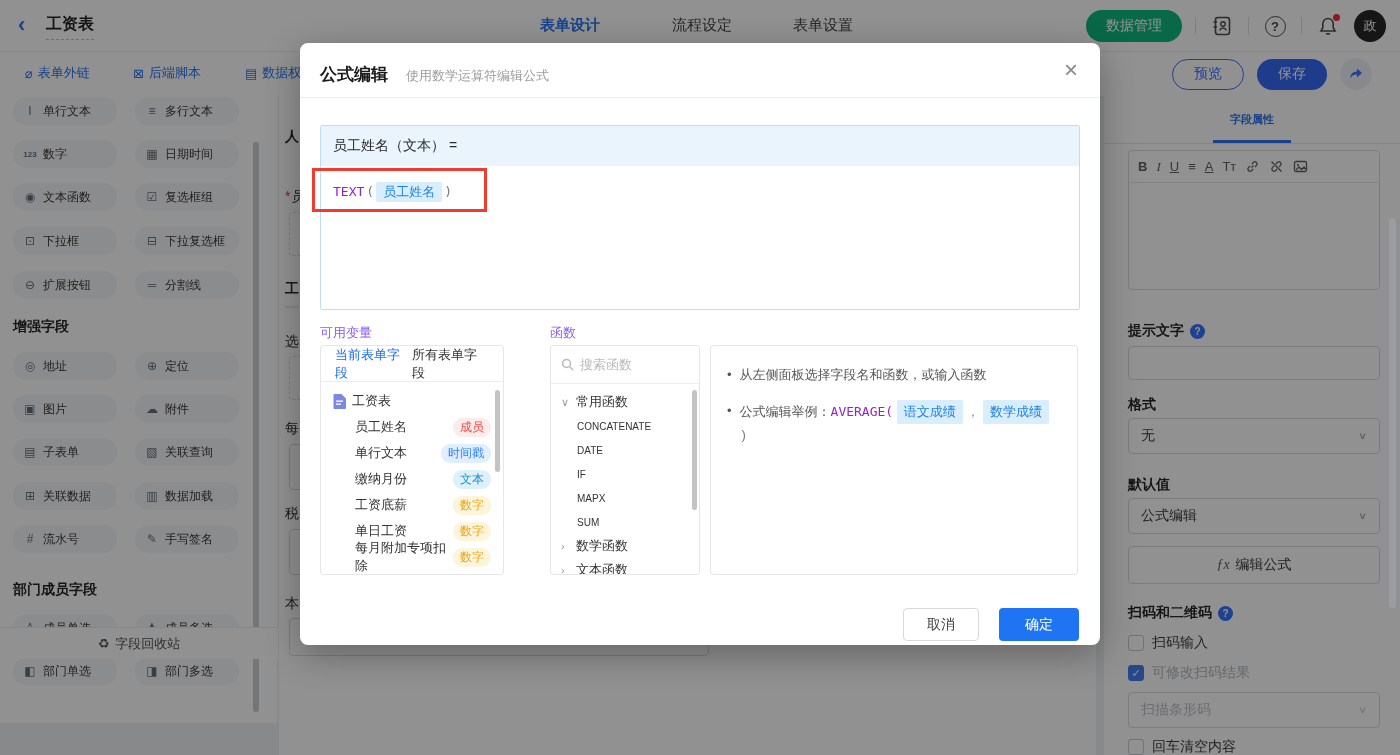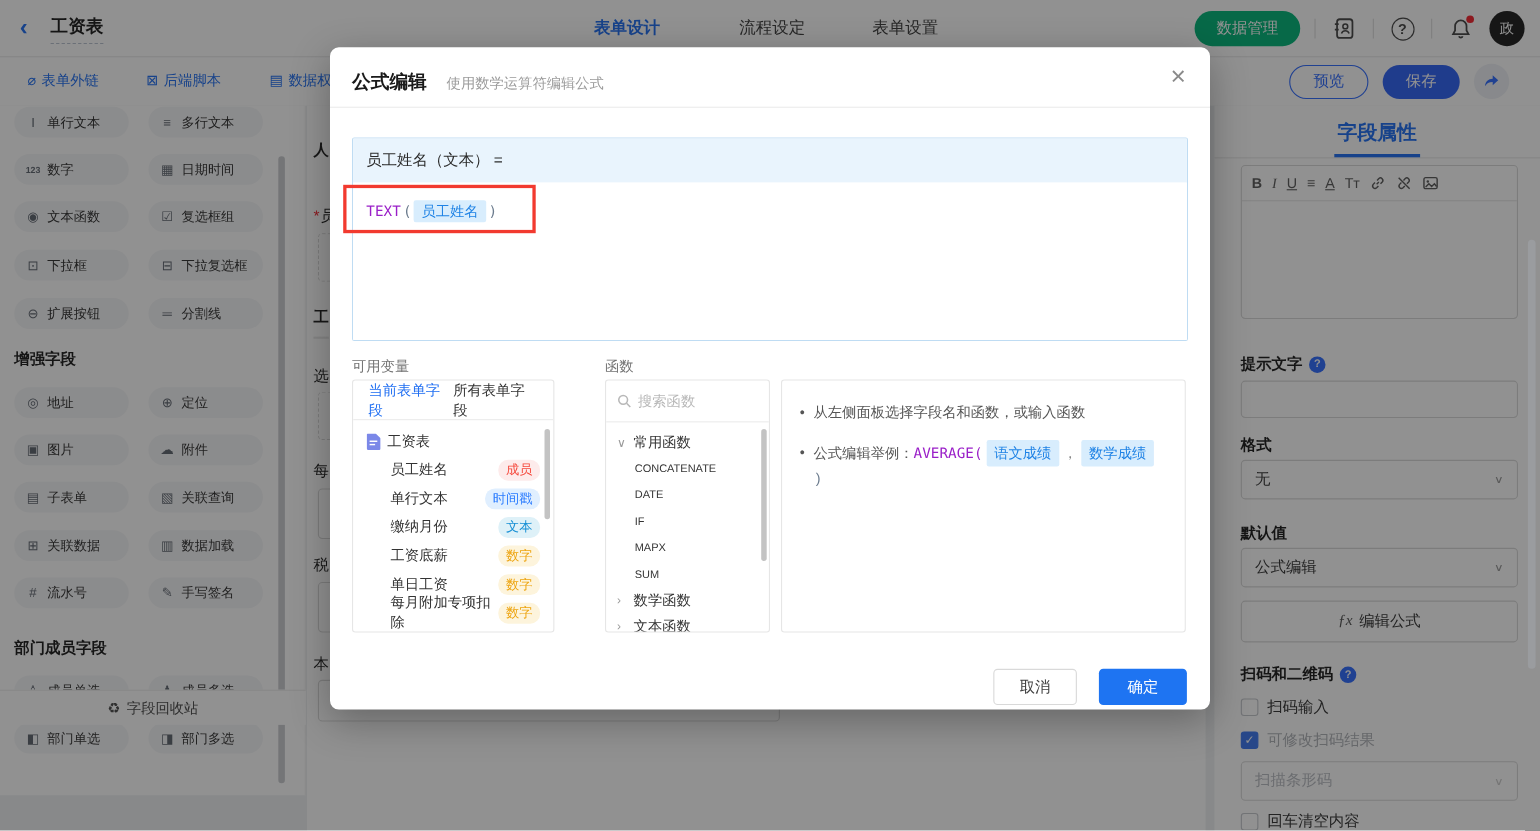--- a/index.html
+++ b/index.html
@@ -46,21 +46,21 @@
   .canvas { position:absolute; left:279px; top:96px; width:817px; height:659px; background:#fff; overflow:hidden; }
   .cv-label { position:absolute; left:6px; font-size:14px; color:#1f1f1f; white-space:nowrap; }
   .cv-label.bold { font-weight:700; }
   .cv-req { color:#f5222d; margin-right:1px; }
   .cv-box { position:absolute; left:10px; width:420px; border:1px solid #d9d9d9; border-radius:4px; background:#fff; }
   .cv-box.dashed { border-style:dashed; }
 
   
   .rpanel { position:absolute; left:1104px; top:96px; width:296px; height:659px; background:#fff; }
   .rtabs { position:absolute; left:0; top:0; width:296px; height:48px; border-bottom:1px solid #e8e8e8; display:flex; }
-  .rtab { flex:1; display:flex; align-items:center; justify-content:center; font-size:18px; color:#3c3c3c; cursor:pointer; position:relative; }
+  .rtab { flex:1; display:flex; align-items:center; justify-content:center; font-size:11px; color:#3c3c3c; cursor:pointer; position:relative; }
   .rtab.active { color:#1f6ef2; font-weight:600; }
   .rtab.active::after { content:""; position:absolute; left:50%; bottom:0; transform:translateX(-50%); width:78px; height:3px; background:#1f6ef2; }
   .editor { position:absolute; left:24px; top:54px; width:252px; height:140px; border:1px solid #d9d9d9; border-radius:4px; }
   .ed-toolbar { height:32px; border-bottom:1px solid #e6e6e6; display:flex; align-items:center; gap:9px; padding:0 9px; color:#5a5a5a; font-size:13px; }
   .ed-toolbar .tg { cursor:pointer; } .ed-toolbar .tg.i { font-style:italic; font-family:"Liberation Serif",serif; }
   .ed-toolbar .tg.u { text-decoration:underline; } .ed-toolbar .tg.a { text-decoration:underline; }
   .rlabel { position:absolute; left:24px; font-size:14px; font-weight:700; color:#1a1a1a; display:flex; align-items:center; gap:6px; }
   .q-ic { width:15px; height:15px; border-radius:50%; background:#2f6bff; color:#fff; font-size:10px; font-weight:700; display:flex; align-items:center; justify-content:center; }
   .rinput { position:absolute; left:24px; width:252px; height:34px; border:1px solid #d9d9d9; border-radius:4px; background:#fff; }
   .rselect { position:absolute; left:24px; width:252px; height:36px; border:1px solid #d9d9d9; border-radius:4px; background:#fff; display:flex; align-items:center; justify-content:space-between; padding:0 12px; font-size:14px; color:#333; cursor:pointer; }
@@ -83,21 +83,21 @@
   .m-sub { position:absolute; left:106px; top:24px; font-size:13px; color:#9b9b9b; }
   .m-close { position:absolute; right:22px; top:12px; font-size:24px; color:#8a8a8a; cursor:pointer; line-height:30px; }
   .m-hdiv { position:absolute; left:0; top:54px; width:800px; height:1px; background:#ececec; }
   .fbox { position:absolute; left:20px; top:82px; width:760px; height:185px; border:1px solid #bfdcf3; border-radius:2px; }
   .fbox-head { height:40px; background:#e9f4fd; display:flex; align-items:center; padding:0 12px; font-size:14px; color:#2b2b2b; }
   .fbox-body { position:relative; height:143px; background:#fff; padding:16px 12px; font-family:"DejaVu Sans Mono","Liberation Mono",monospace; font-size:13px; }
   .fn-name { color:#9a1fc8; }
   .paren { color:#6b7b8d; margin:0 2px; }
   .chip { display:inline-block; background:#d8edfd; color:#1e82e5; font-size:13px; padding:1px 7px; border-radius:2px; font-family:"Liberation Sans","DejaVu Sans",sans-serif; }
   .red-annot { position:absolute; left:12px; top:125px; width:175px; height:44px; border:3px solid #f23a2f; z-index:65; pointer-events:none; }
-  .col-label { position:absolute; top:281px; font-size:13px; color:#737373; }
+  .col-label { position:absolute; top:281px; font-size:13px; color:#8b5cf6; }
   .panel { position:absolute; top:302px; height:230px; border:1px solid #e6e6e6; border-radius:3px; background:#fff; overflow:hidden; }
   .varpanel { left:20px; width:184px; }
   .vp-tabs { height:36px; border-bottom:1px solid #ececec; display:flex; align-items:center; justify-content:space-between; padding:0 14px; font-size:13px; }
   .vp-tab.on { color:#1f6ef2; cursor:pointer; } .vp-tab.off { color:#333; cursor:pointer; }
   .tree-root { display:flex; align-items:center; gap:6px; padding:10px 0 4px 12px; font-size:13px; color:#333; }
   .vrow { display:flex; align-items:center; justify-content:space-between; height:26px; padding:0 12px 0 34px; font-size:13px; color:#333; cursor:pointer; }
   .badge { font-size:12px; padding:1px 7px; border-radius:9px; white-space:nowrap; }
   .b-red { background:#fdebeb; color:#f5473b; }
   .b-blue { background:#e0efff; color:#2b7cff; }
   .b-cyan { background:#def1f8; color:#1890d5; }

